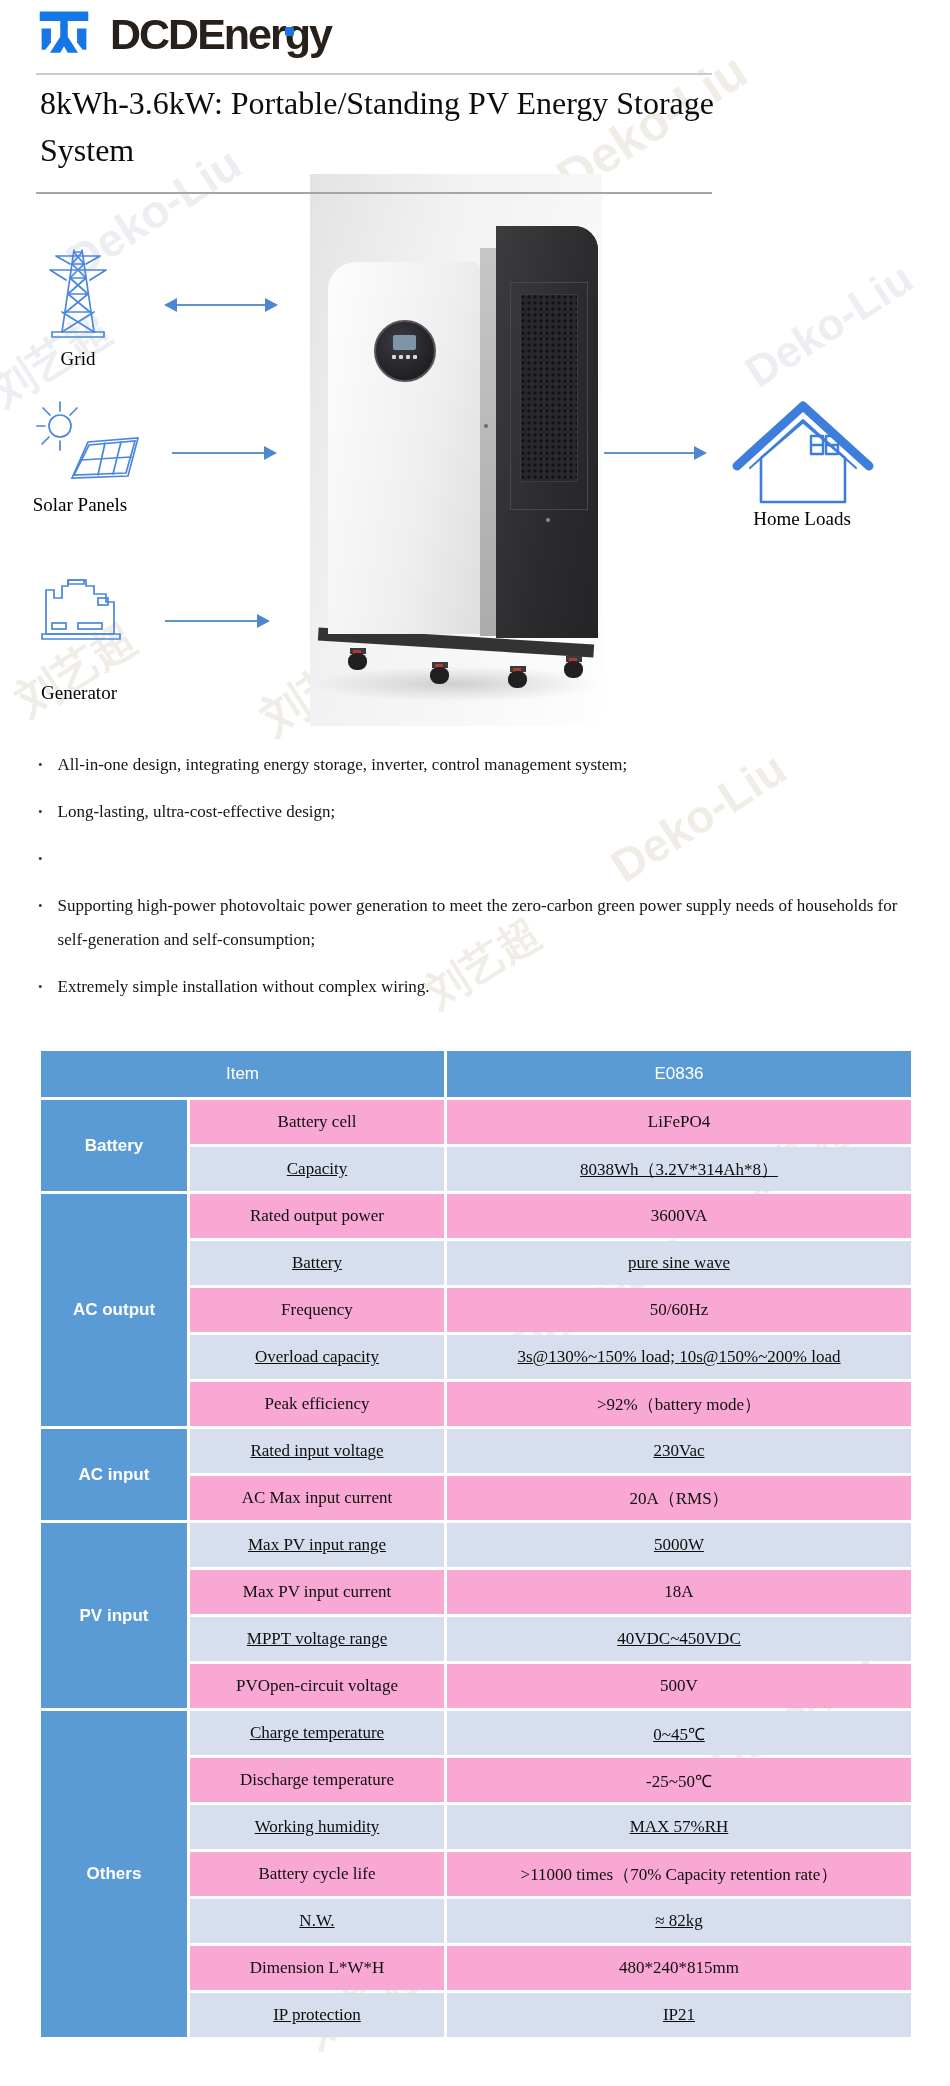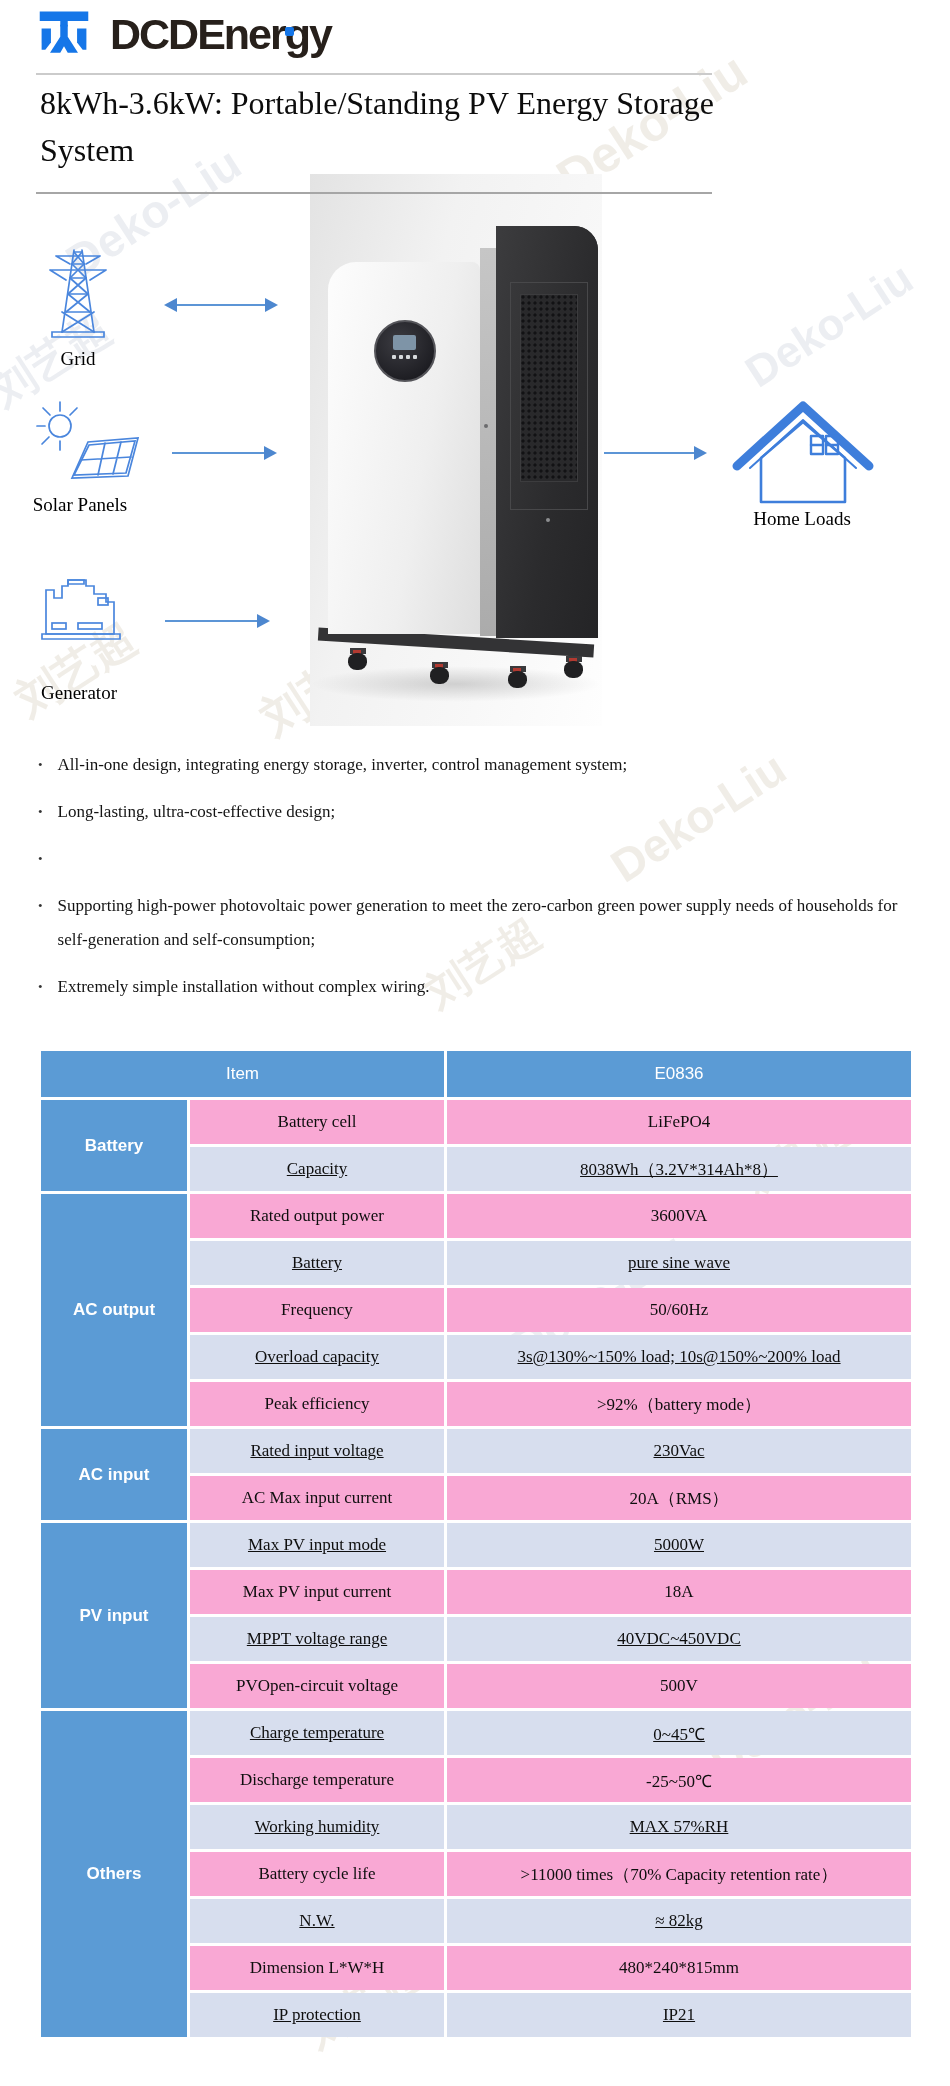--- a/index.html
+++ b/index.html
@@ -314,21 +314,21 @@
           <td rowspan="2" class="cat">AC input</td>
           <td class="attr">Rated input voltage</td>
           <td class="val">230Vac</td>
         </tr>
         <tr class="row-light">
           <td class="attr">AC Max input current</td>
           <td class="val">20A（RMS）</td>
         </tr>
         <tr class="row-dark">
           <td rowspan="4" class="cat">PV input</td>
-          <td class="attr">Max PV input mode</td>
+          <td class="attr">Max PV input range</td>
           <td class="val">5000W</td>
         </tr>
         <tr class="row-light">
           <td class="attr">Max PV input current</td>
           <td class="val">18A</td>
         </tr>
         <tr class="row-dark">
           <td class="attr">MPPT voltage range</td>
           <td class="val">40VDC~450VDC</td>
         </tr>

